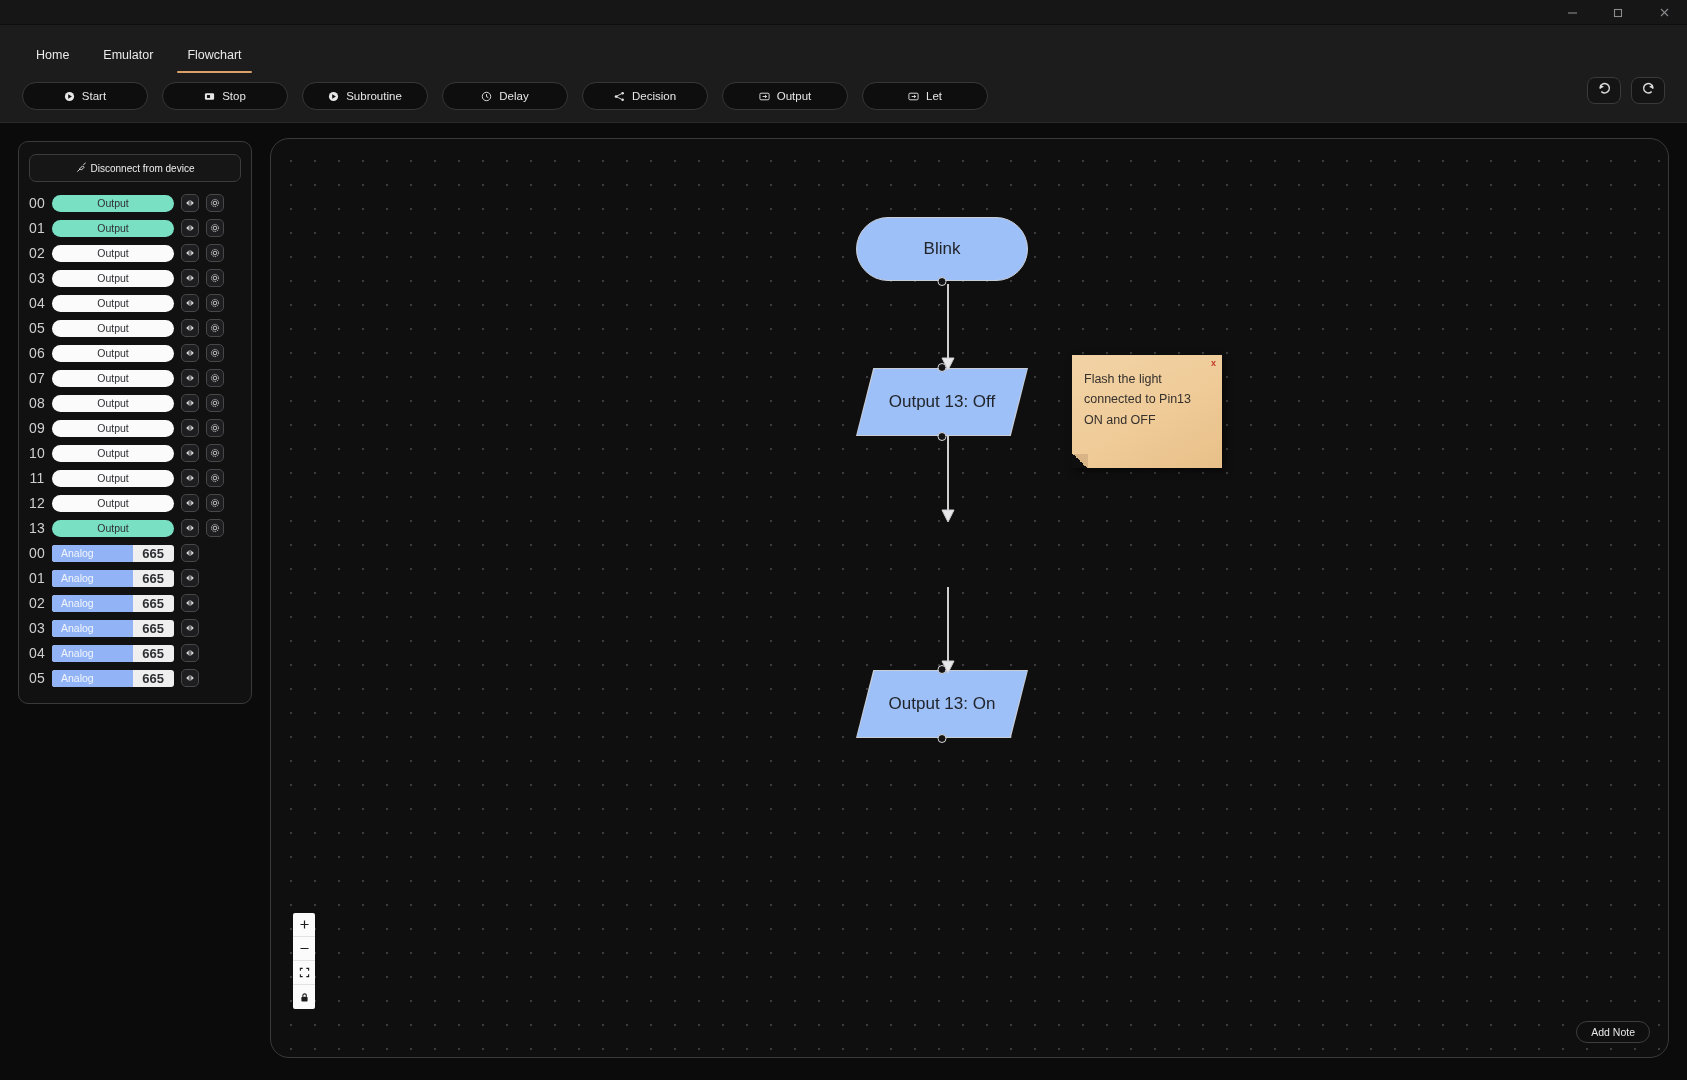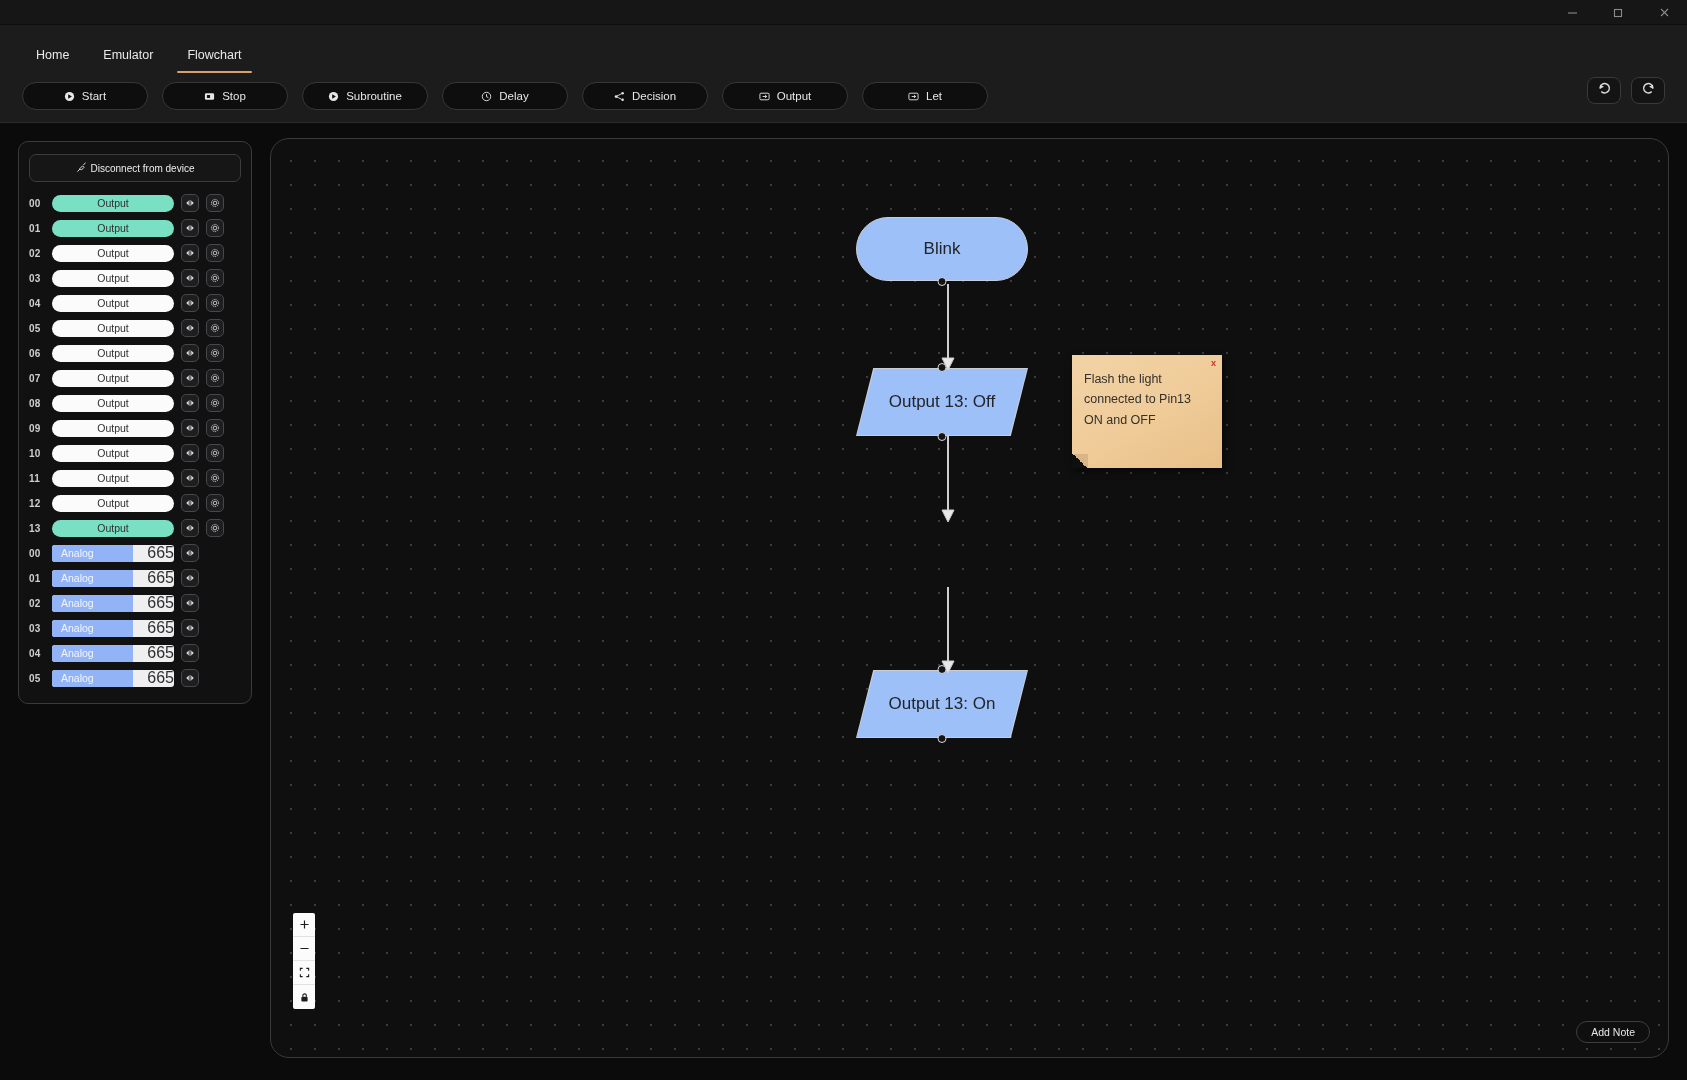--- a/index.html
+++ b/index.html
@@ -115,25 +115,24 @@
     margin-bottom: 10px;
   }
   .pin-rows { display: flex; flex-direction: column; gap: 3px; }
   .pin-row {
     display: flex; align-items: center;
     gap: 7px;
     height: 22px;
   }
   .pin-idx {
     width: 16px;
-    font-size: 10px;
+    font-size: 14px;
     color: #cfcfd1;
-    text-align: left;
+    text-align: center;
     letter-spacing: .2px;
-    font-weight: bold;
   }
   .pill {
     width: 122px; height: 17px;
     border-radius: 9px;
     display: flex; align-items: center; justify-content: center;
     font-size: 10.5px;
     color: #2f3034;
     position: relative;
     overflow: hidden;
   }
@@ -152,24 +151,24 @@
     position: absolute; left: 0; top: 0; bottom: 0;
     background: #92b4f7;
   }
   .analog .alabel {
     position: relative;
     font-size: 10.5px;
     color: #f2f5fb;
     padding-left: 9px;
   }
   .analog .aval {
-    position: absolute; right: 0;
-    font-size: 16px;
+    position: absolute; right: 10px;
+    font-size: 13px;
     color: #2e2f33;
-    font-weight: normal;
+    font-weight: bold;
   }
   .sq-btn {
     width: 18px; height: 18px;
     border-radius: 5px;
     background: #1e1e20;
     border: 1px solid #474749;
     display: flex; align-items: center; justify-content: center;
     color: #e2e2e3;
     flex: 0 0 auto;
   }

